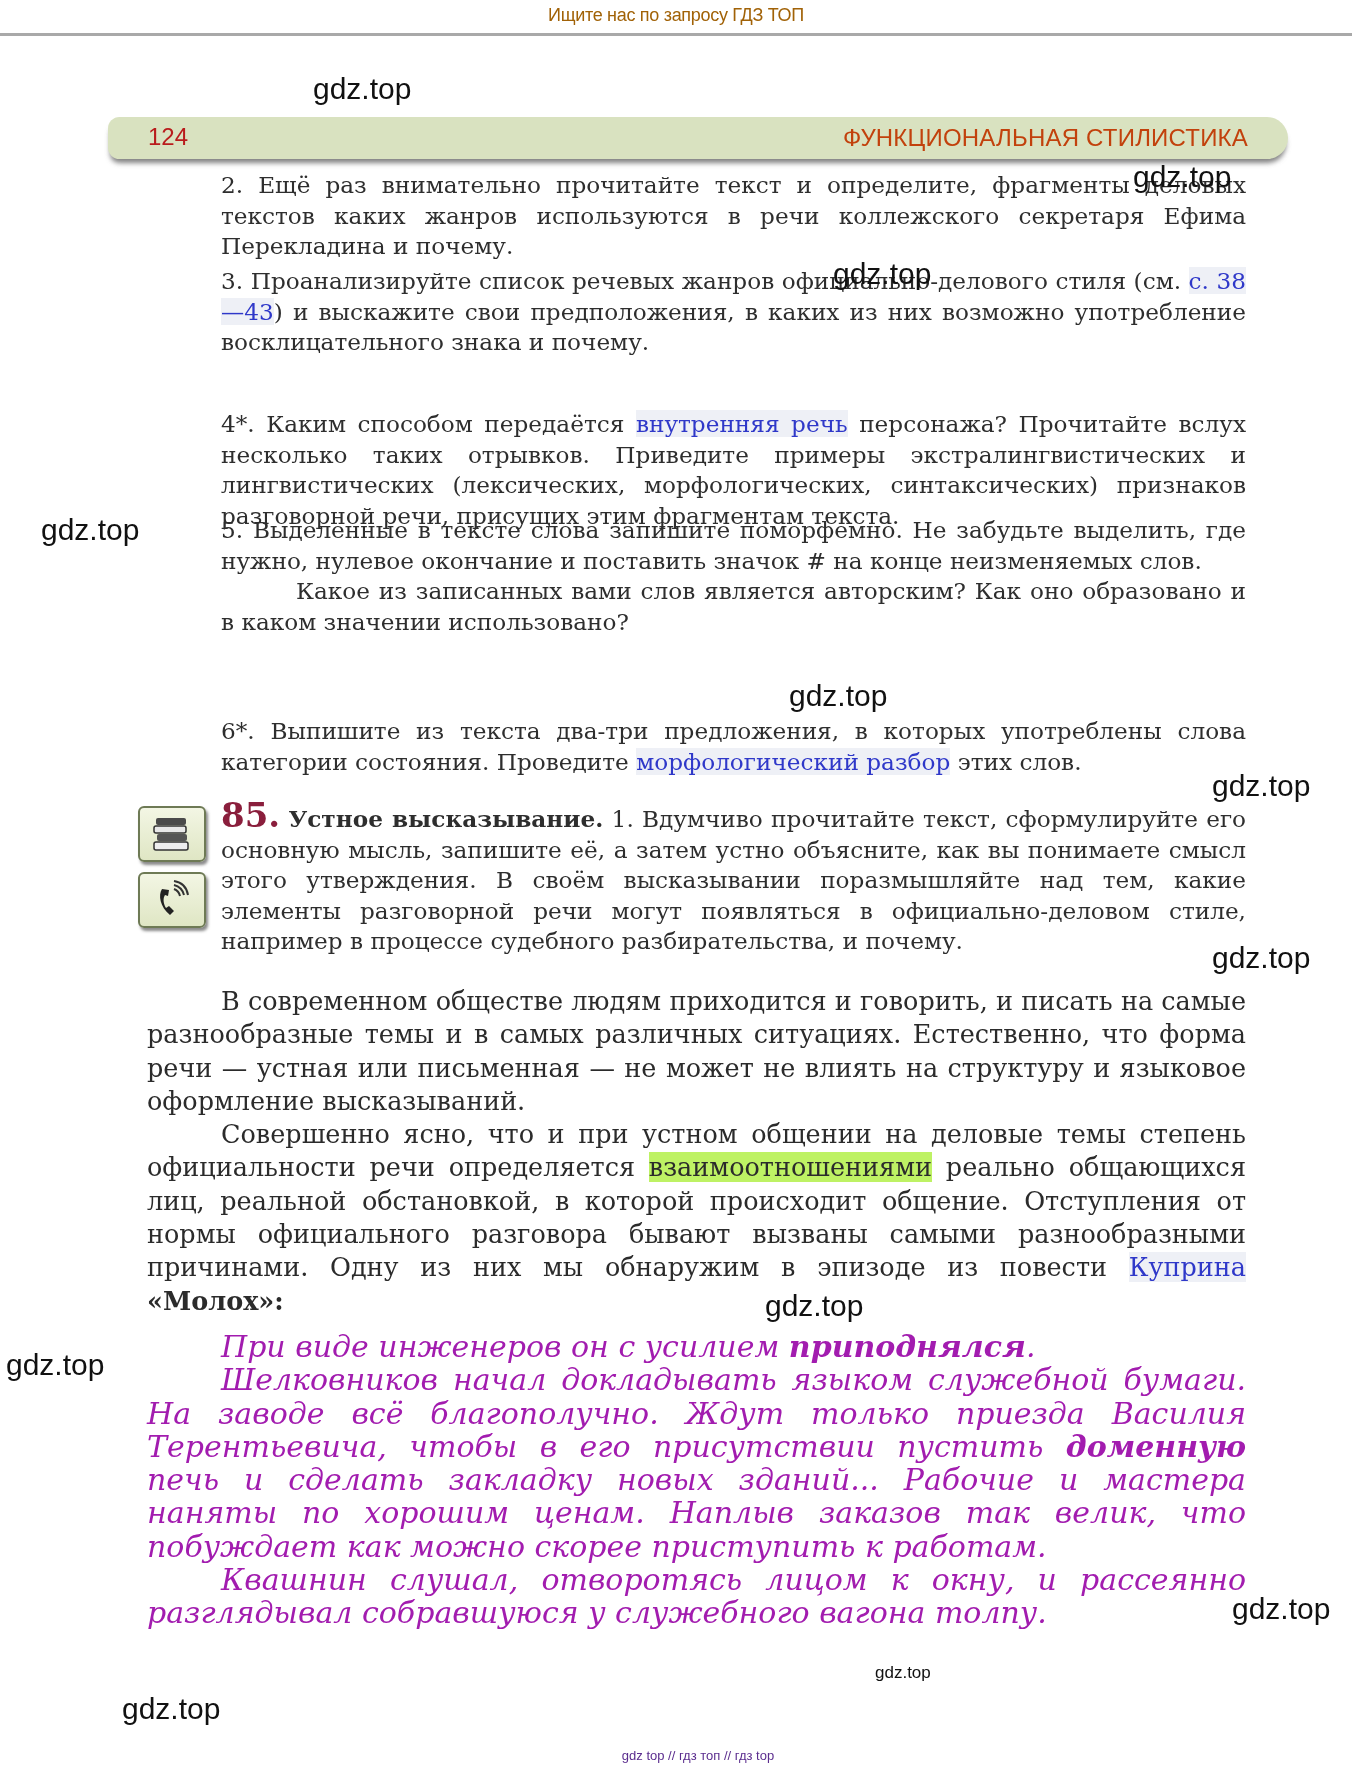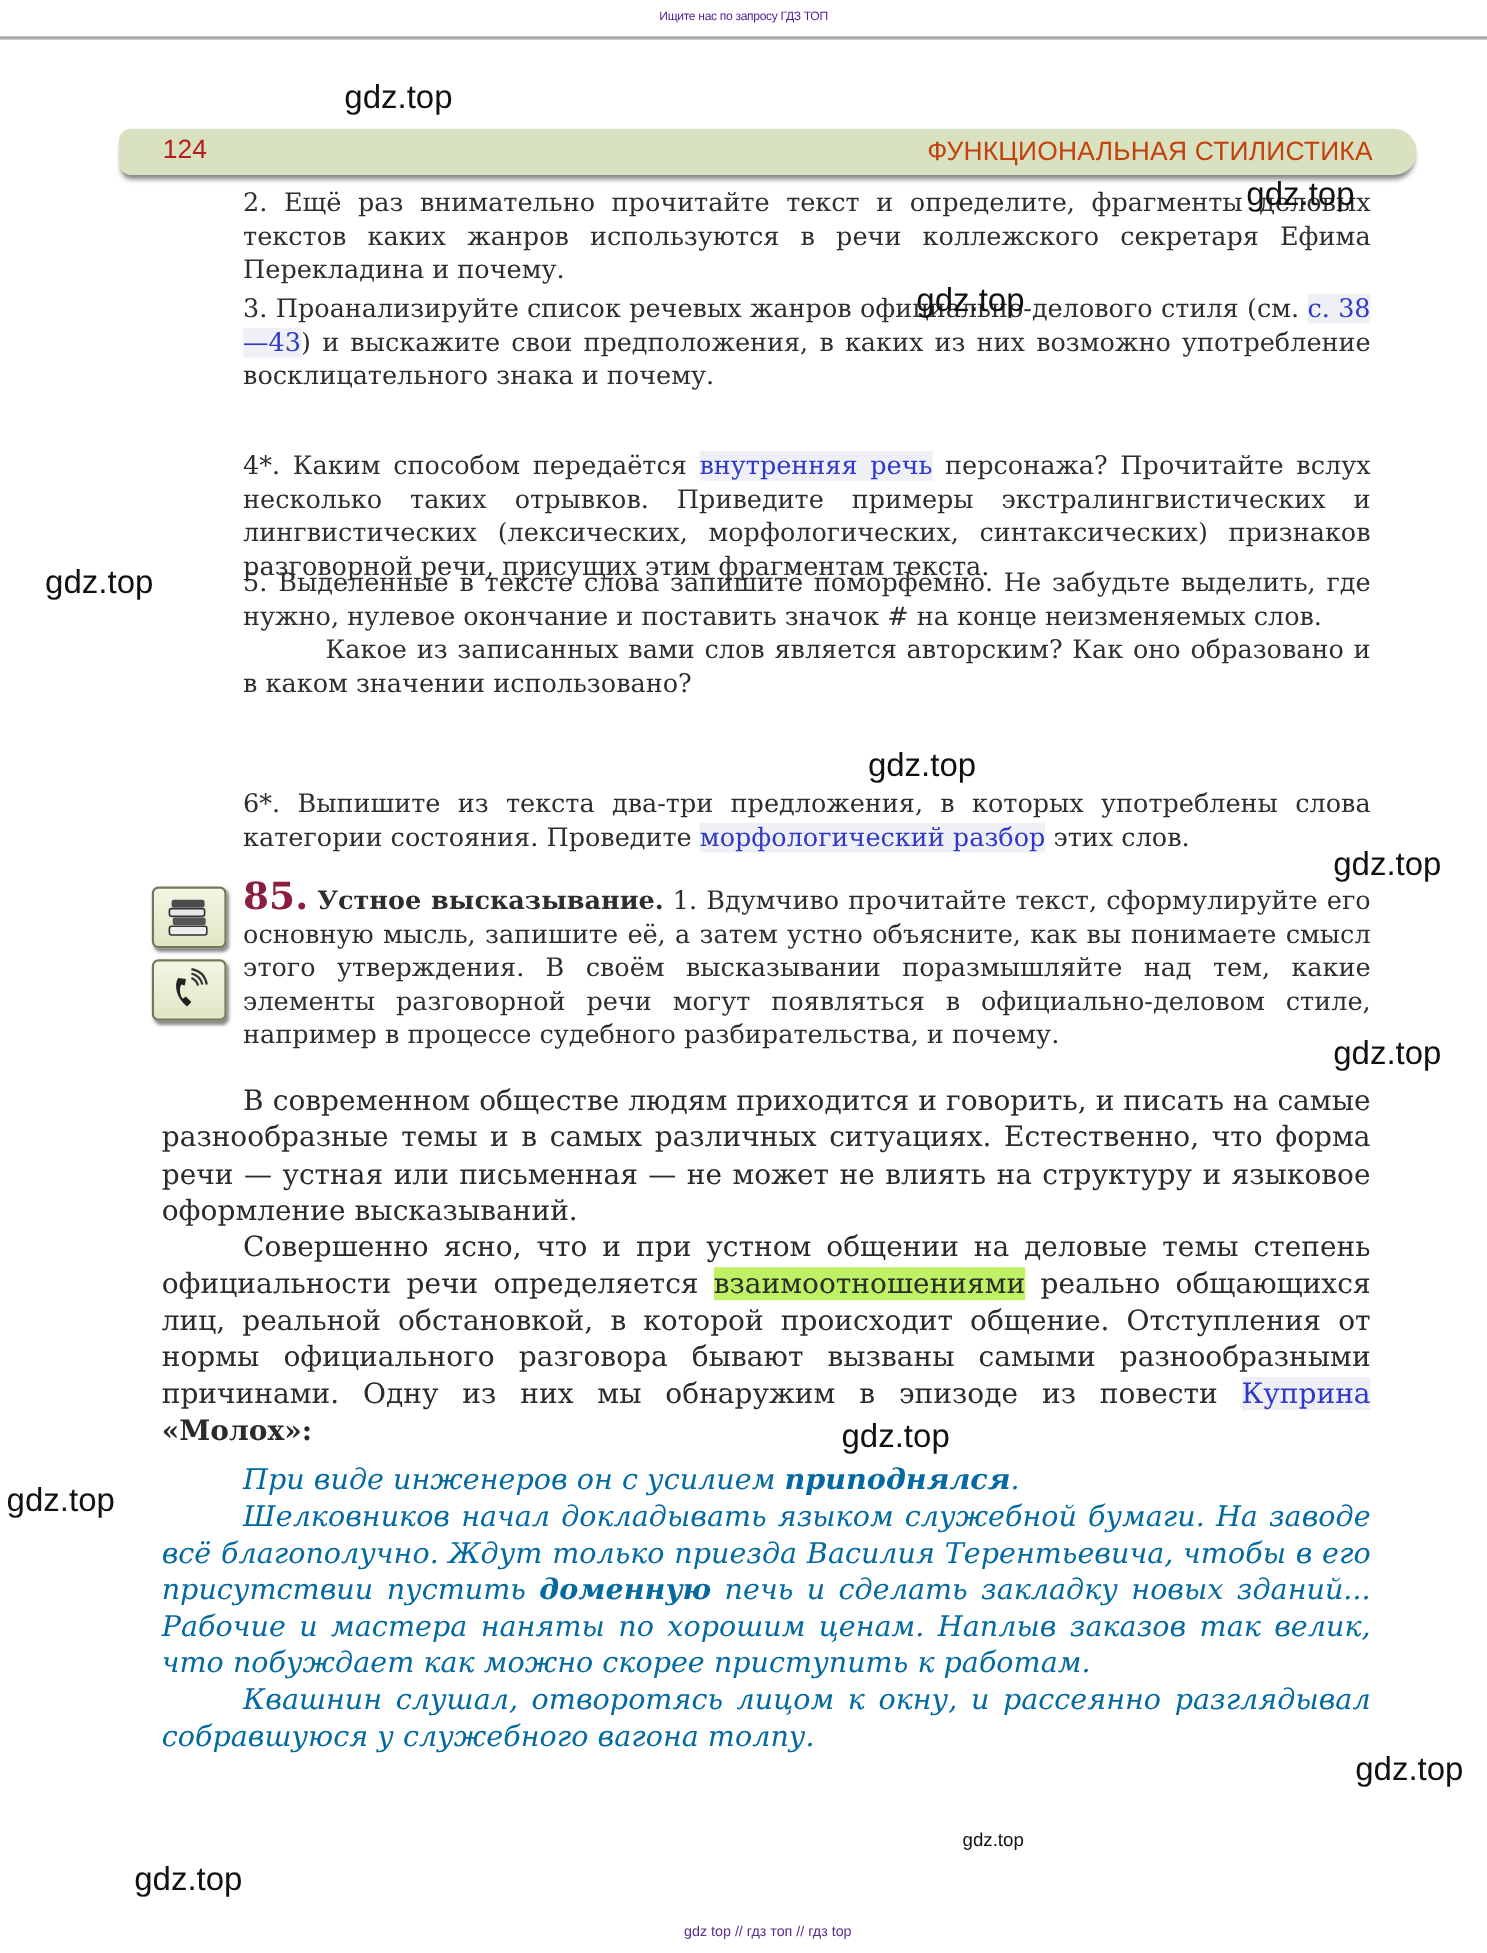--- a/index.html
+++ b/index.html
@@ -1,35 +1,35 @@
 <!DOCTYPE html>
 <html><head>
 <meta charset="utf-8">
 <style>
   html, body { margin:0; padding:0; background:#ffffff; }
   body { width:1352px; height:1775px; position:relative; overflow:hidden; font-family:"DejaVu Serif", serif; color:#2b2b2b; }
   .topbar { position:absolute; left:0; top:0; width:1352px; height:33px; border-bottom:3px solid #a9a9a9; text-align:center; }
-  .topbar span { font-family:"Liberation Sans", sans-serif; font-size:11px; color:#4c1d95; line-height:30px; letter-spacing:-0.3px; }
+  .topbar span { font-family:"Liberation Sans", sans-serif; font-size:18px; color:#a16207; line-height:30px; letter-spacing:-0.3px; }
   .wm { position:absolute; font-family:"Liberation Sans", sans-serif; color:#111; font-size:30px; line-height:1; }
   .wm.small { font-size:17px; }
   .header-band { position:absolute; left:108px; top:117px; width:1180px; height:42px; background:#d9e2c0; border-radius:12px 22px 22px 12px; box-shadow:0 6px 5px -2px rgba(90,90,90,0.75); }
   .header-band .pg { position:absolute; left:40px; top:6px; font-family:"Liberation Sans", sans-serif; font-size:24px; color:#b91c1c; }
   .header-band .sec { position:absolute; right:40px; top:7px; font-family:"Liberation Sans", sans-serif; font-size:24px; color:#c2410c; letter-spacing:0.2px; }
   .task { position:absolute; left:221px; width:1025px; font-size:23.2px; line-height:30.5px; text-align:justify; text-align-last:left; color:#2e2e2e; }
   .lnk { color:#2f38c9; background:#eef0f6; }
   .hl { background:#bef264; }
   .indent { text-indent:75px; display:block; }
   .ex-icons { position:absolute; left:138px; top:806px; }
   .ico { width:64px; height:52px; background:linear-gradient(#f3f6e4,#dfe6c4); border:2px solid #6e7a55; border-radius:6px; box-shadow:2px 3px 3px rgba(60,60,60,0.6); display:flex; align-items:center; justify-content:center; margin-bottom:10px; }
   .ex { position:absolute; left:221px; top:800px; width:1025px; font-size:23.2px; line-height:30.5px; text-align:justify; text-align-last:left; color:#2e2e2e; }
   .ex .num { color:#8a1e3c; font-weight:bold; font-size:34px; }
   .ex .title { font-weight:bold; }
   .body-text { position:absolute; left:147px; width:1099px; font-size:25.5px; line-height:33.3px; text-align:justify; text-align-last:left; color:#2b2b2b; }
   .body-text p { margin:0; text-indent:74px; }
-  .quote { position:absolute; left:147px; width:1099px; font-size:26px; line-height:33.3px; text-align:justify; text-align-last:left; font-style:italic; color:#0369a1; }
+  .quote { position:absolute; left:147px; width:1099px; font-size:30px; line-height:33.3px; text-align:justify; text-align-last:left; font-style:italic; color:#a21caf; }
   .quote p { margin:0; text-indent:74px; }
   .quote b { font-style:italic; }
   .footer { position:absolute; top:1748px; left:0; width:1352px; text-align:center; font-family:"Liberation Sans", sans-serif; font-size:13px; color:#5b2d8e;padding-left:22px; }
 </style>
 </head>
 <body>
 
 <div class="topbar"><span>Ищите нас по запросу ГДЗ ТОП</span></div>
 
 <div class="header-band">

